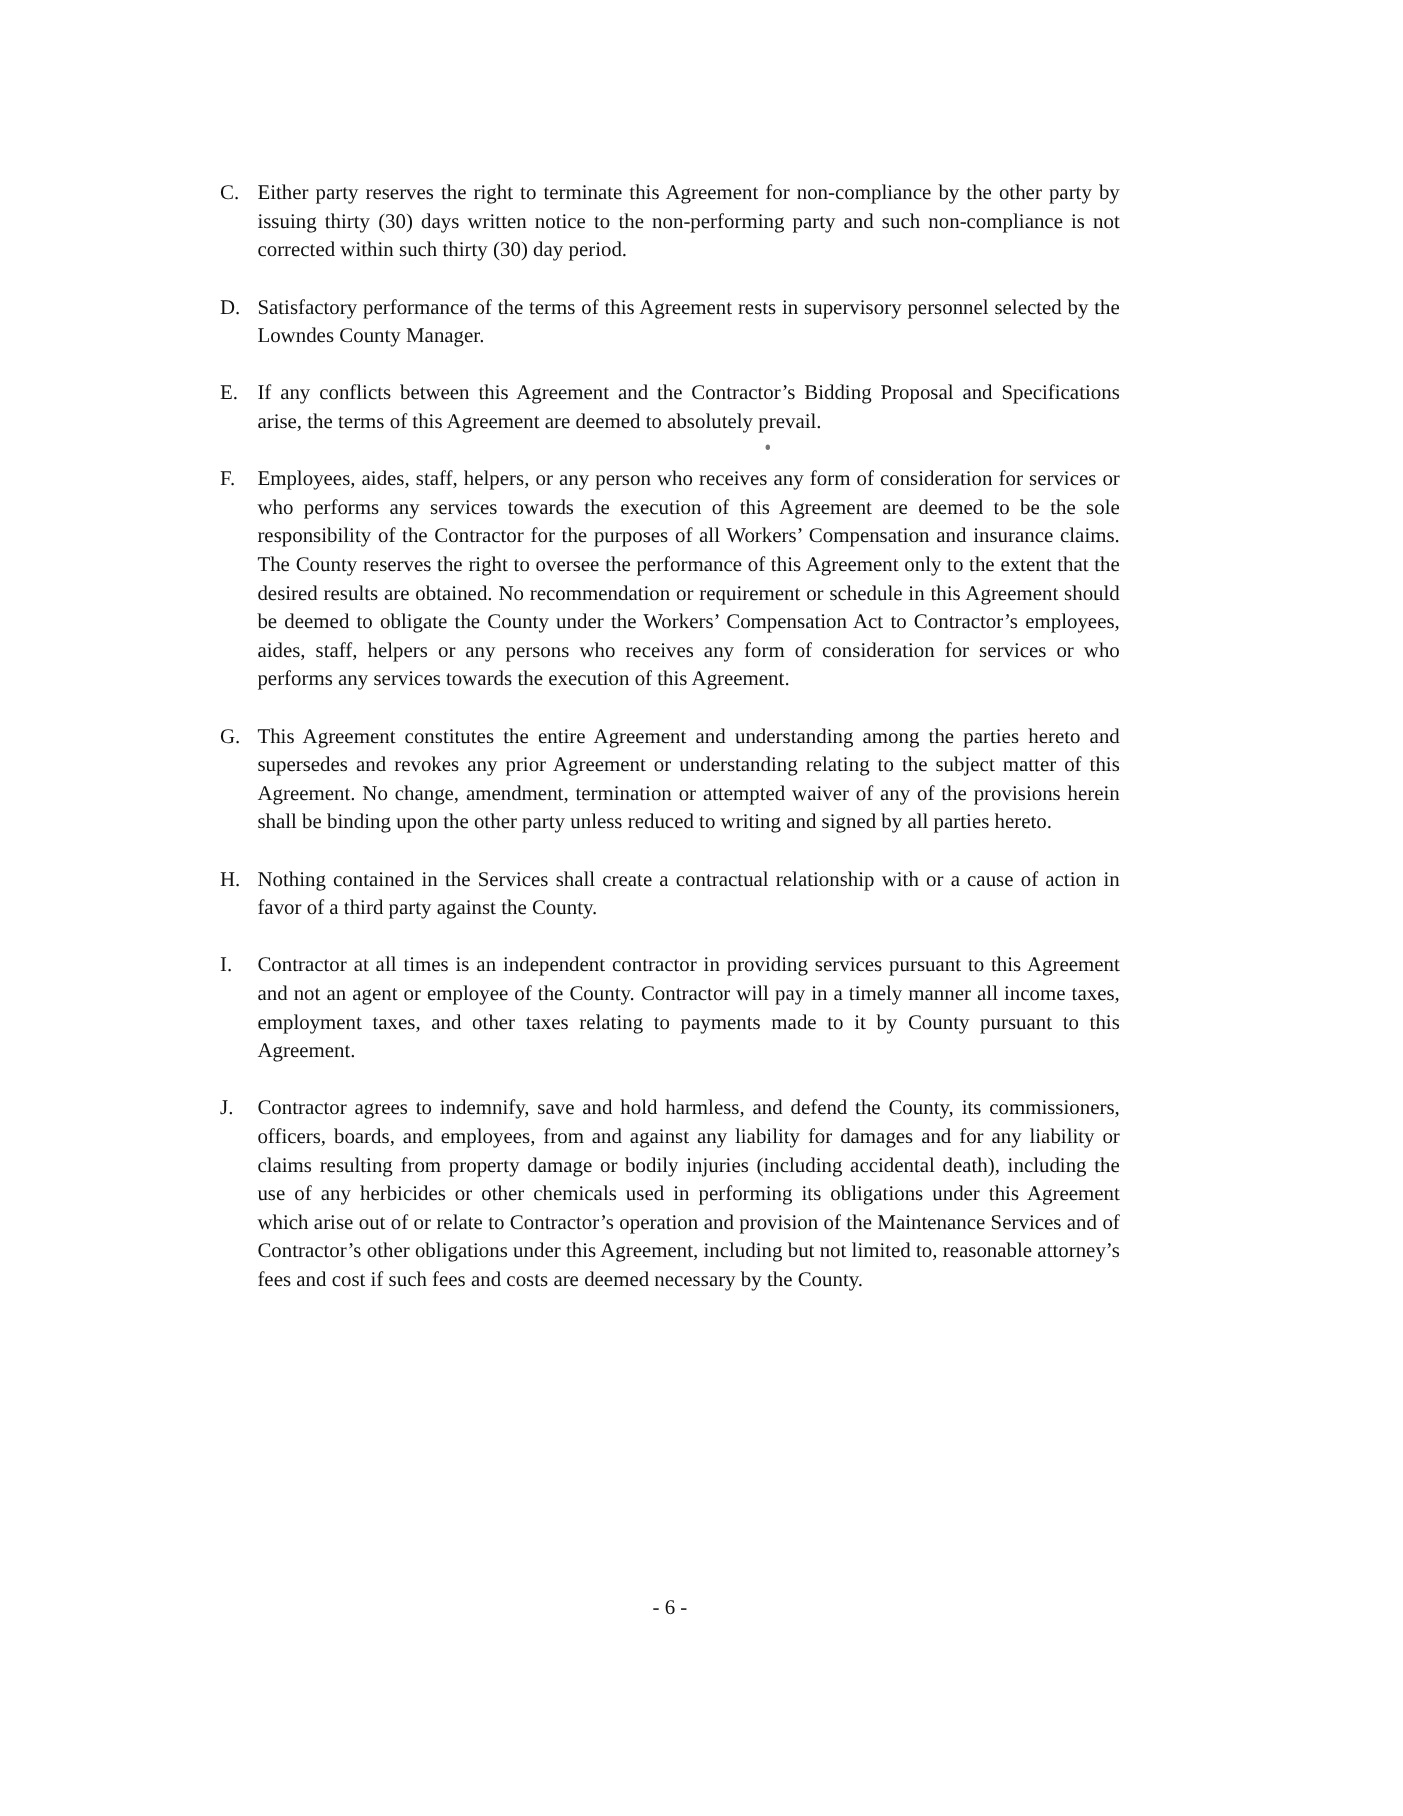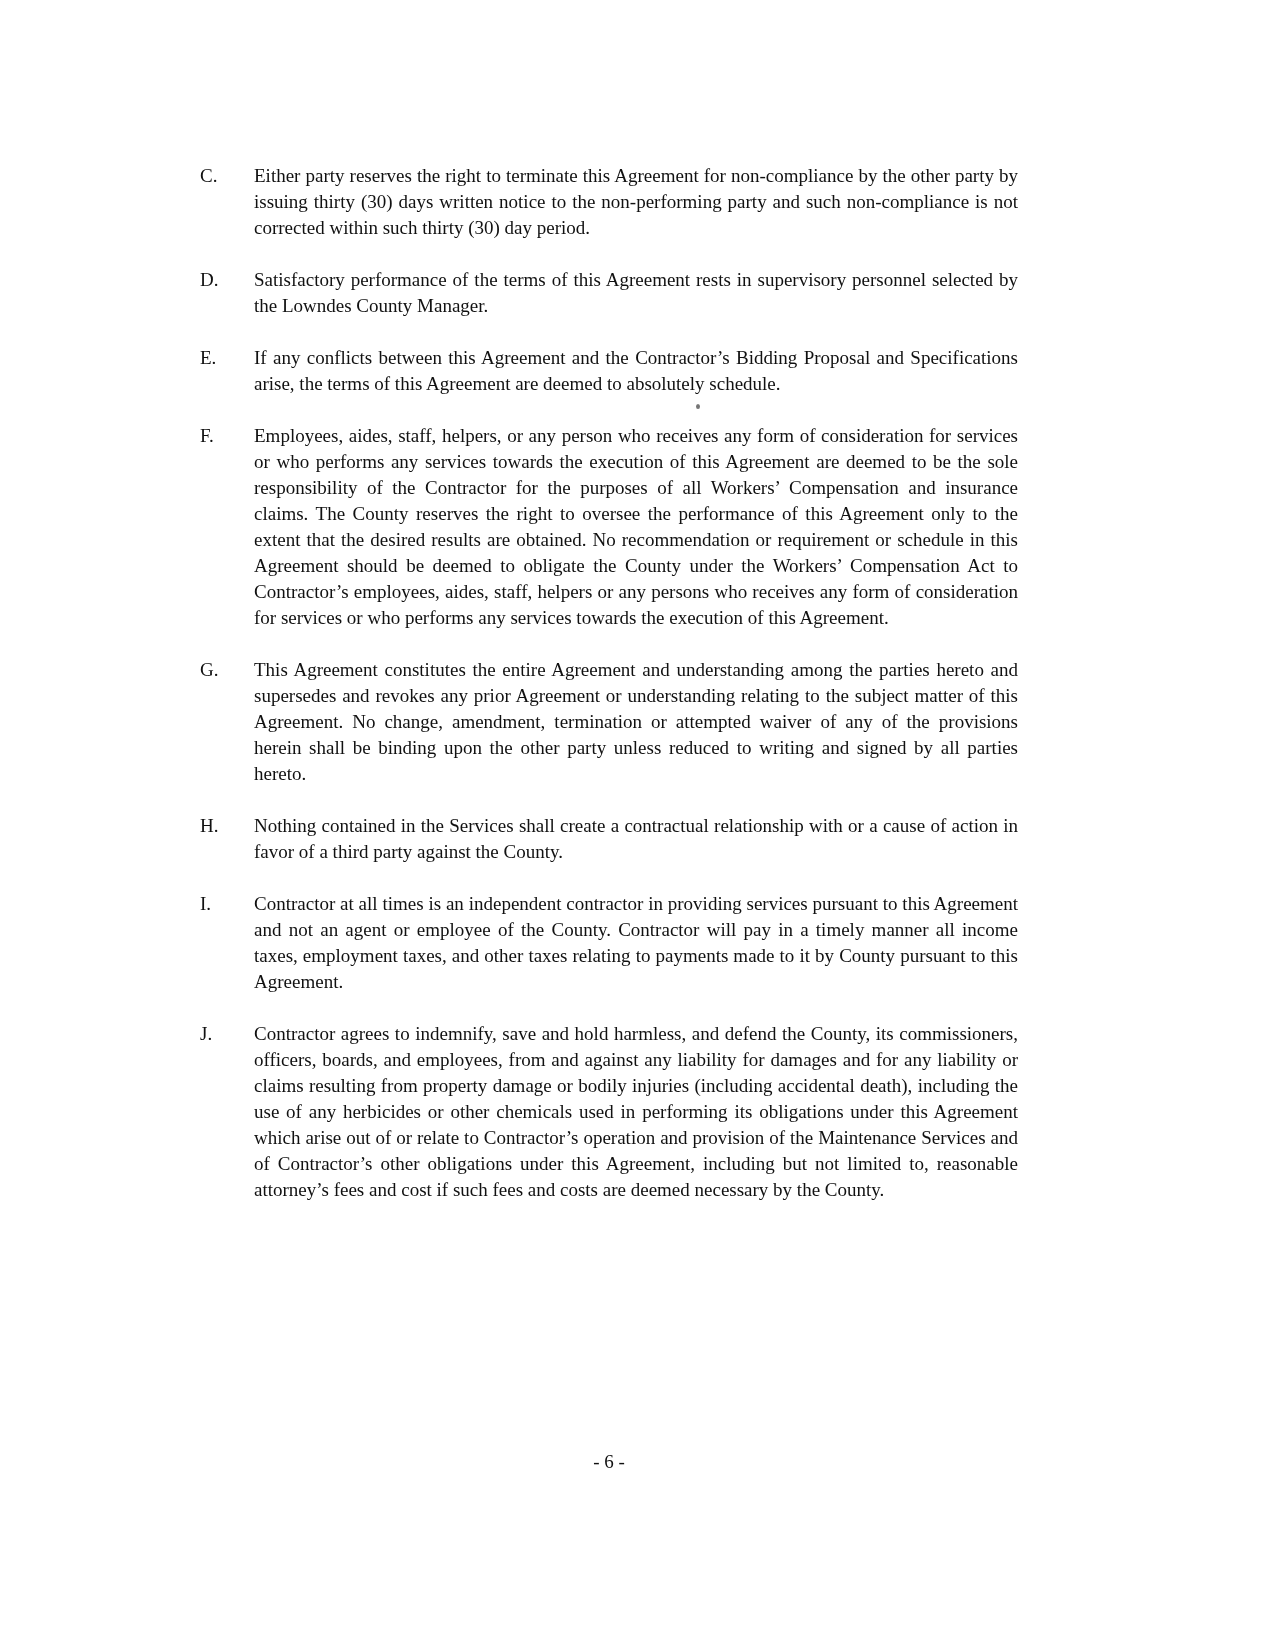--- a/index.html
+++ b/index.html
@@ -36,21 +36,20 @@
     line-height: 26px;
   }
   .para .label {
     flex: 0 0 34px;
     width: 34px;
   }
   .para .body {
     flex: 1 1 auto;
     text-align: justify;
     text-justify: inter-word;
-    margin-left: 20px;
   }
   .page-number {
     position: absolute;
     top: 1449px;
     left: 200px;
     width: 818px;
     text-align: center;
     font-size: 19px;
     line-height: 26px;
     color: #111111;
@@ -77,21 +76,21 @@
       <span class="body">Either party reserves the right to terminate this Agreement for non-compliance by the other party by issuing thirty (30) days written notice to the non-performing party and such non-compliance is not corrected within such thirty (30) day period.</span>
     </div>
 
     <div class="para">
       <span class="label">D.</span>
       <span class="body">Satisfactory performance of the terms of this Agreement rests in supervisory personnel selected by the Lowndes County Manager.</span>
     </div>
 
     <div class="para">
       <span class="label">E.</span>
-      <span class="body">If any conflicts between this Agreement and the Contractor’s Bidding Proposal and Specifications arise, the terms of this Agreement are deemed to absolutely schedule.</span>
+      <span class="body">If any conflicts between this Agreement and the Contractor’s Bidding Proposal and Specifications arise, the terms of this Agreement are deemed to absolutely prevail.</span>
     </div>
 
     <div class="para">
       <span class="label">F.</span>
       <span class="body">Employees, aides, staff, helpers, or any person who receives any form of consideration for services or who performs any services towards the execution of this Agreement are deemed to be the sole responsibility of the Contractor for the purposes of all Workers’ Compensation and insurance claims.  The County reserves the right to oversee the performance of this Agreement only to the extent that the desired results are obtained.  No recommendation or requirement or schedule in this Agreement should be deemed to obligate the County under the Workers’ Compensation Act to Contractor’s employees, aides, staff, helpers or any persons who receives any form of consideration for services or who performs any services towards the execution of this Agreement.</span>
     </div>
 
     <div class="para">
       <span class="label">G.</span>
       <span class="body">This Agreement constitutes the entire Agreement and understanding among the parties hereto and supersedes and revokes any prior Agreement or understanding relating to the subject matter of this Agreement.  No change, amendment, termination or attempted waiver of any of the provisions herein shall be binding upon the other party unless reduced to writing and signed by all parties hereto.</span>

